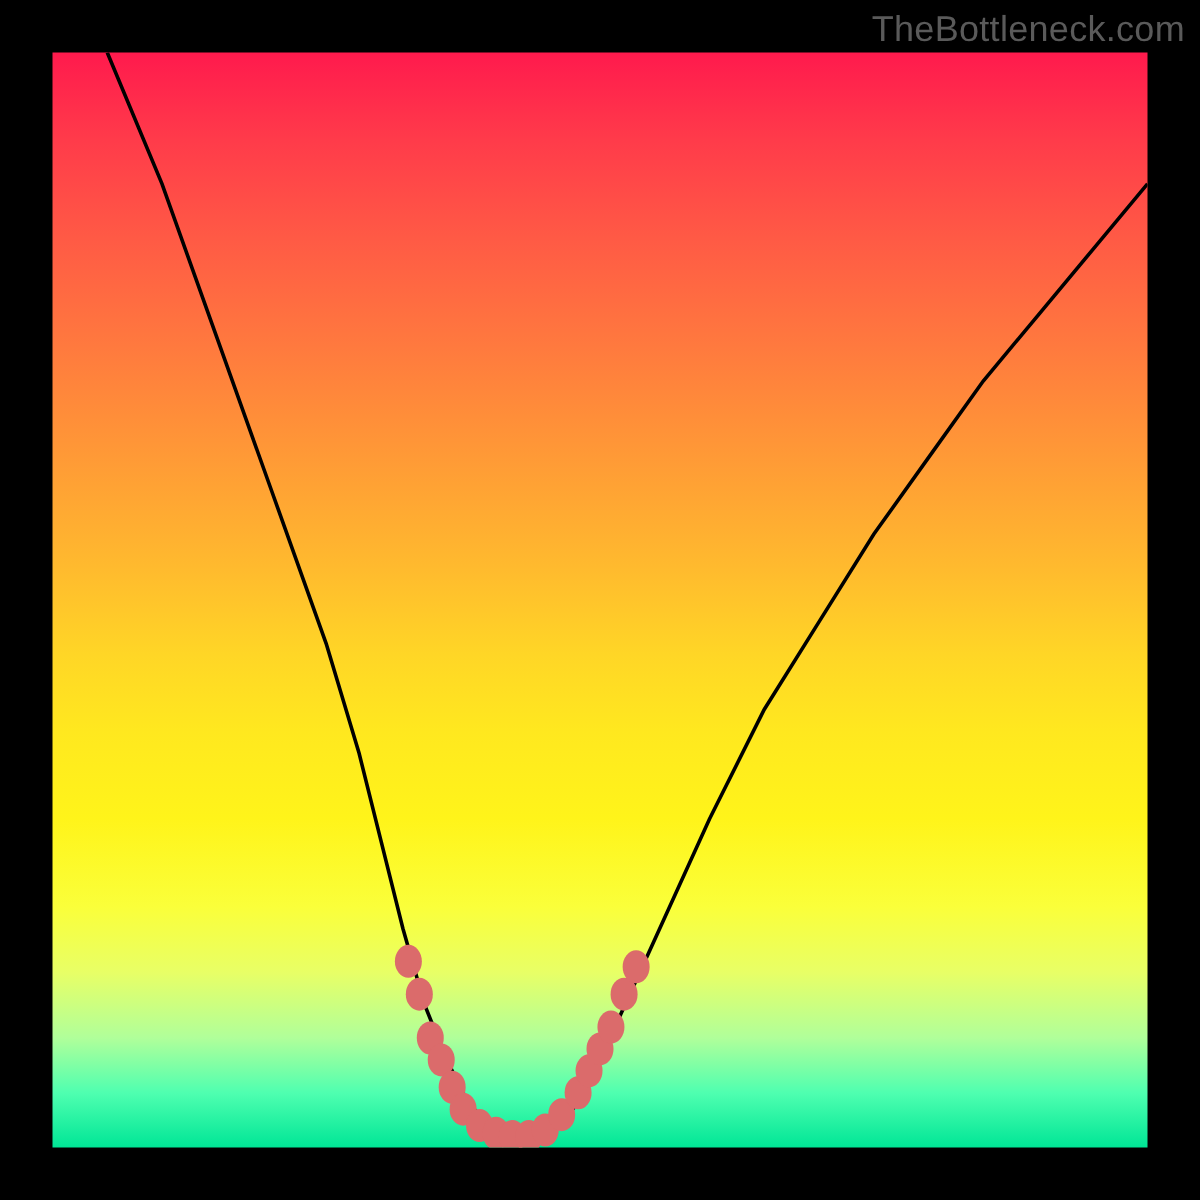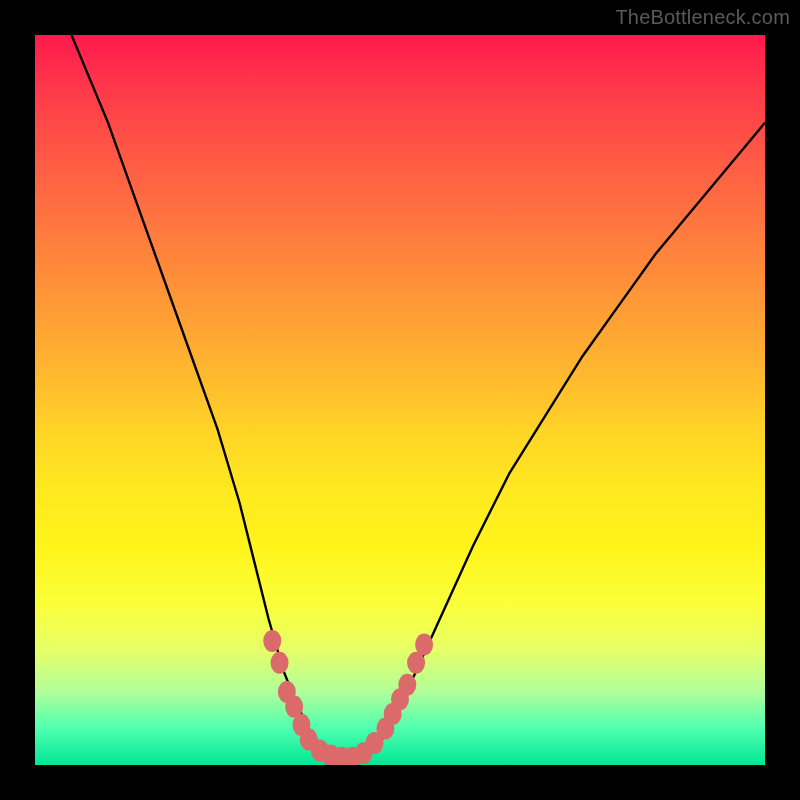--- a/index.html
+++ b/index.html
@@ -42,21 +42,21 @@
       #b0ff9a 90%,
       #4fffb0 95%,
       #00e696 100%
     );
   }
   .watermark {
     position: absolute;
     top: 6px;
     right: 10px;
     color: #5a5a5a;
-    font-size: 20px;
+    font-size: 24px;
     font-weight: 500;
     letter-spacing: 0.2px;
     z-index: 5;
   }
   svg.curve {
     position: absolute;
     left: 0;
     top: 0;
     width: 730px;
     height: 730px;

